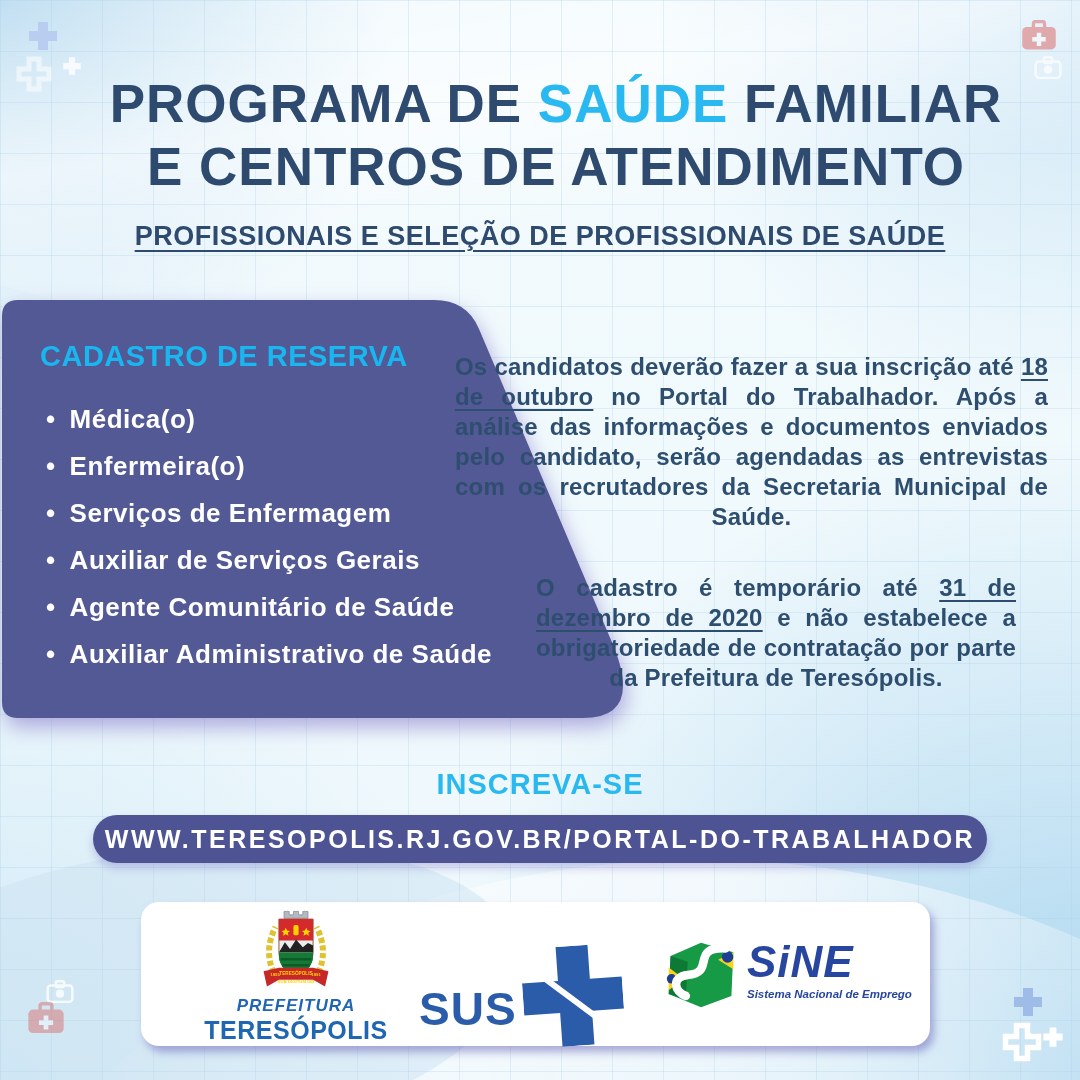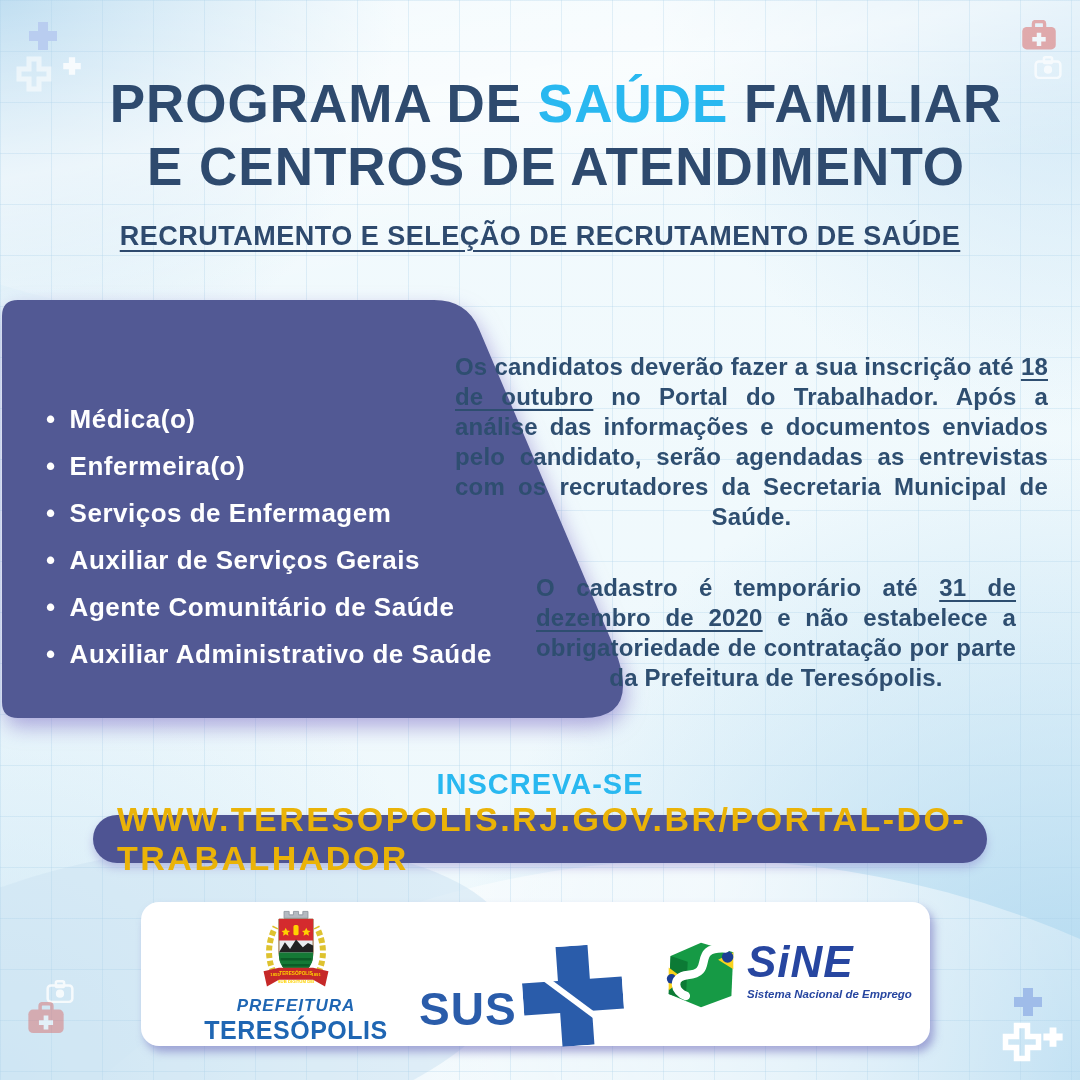--- a/index.html
+++ b/index.html
@@ -40,21 +40,21 @@
   .para{color:#2e4e70;font-weight:bold;font-size:24px;line-height:30px;
     text-align:justify;text-align-last:center;letter-spacing:.2px;}
   .p1{left:455px;top:328px;width:593px;}
   .p2{left:536px;top:549px;width:480px;}
   .em{text-decoration:underline;text-underline-offset:4px;text-decoration-thickness:2px;}
   
   .cta-label{left:0;top:768px;width:1080px;text-align:center;color:#29b8f0;
     font-weight:bold;font-size:29px;letter-spacing:1px;}
   .url-pill{left:93px;top:815px;width:894px;height:48px;border-radius:24px;background:#4e5493;
     display:flex;align-items:center;justify-content:center;box-shadow:0 5px 9px rgba(124,108,196,.35);}
-  .url-pill span{color:#eab308;font-weight:bold;font-size:34px;letter-spacing:2.5px;margin-left:24px;}
+  .url-pill span{color:#ffffff;font-weight:bold;font-size:25px;letter-spacing:2.5px;}
   
   .card{left:141px;top:902px;width:789px;height:144px;background:#fff;border-radius:18px;
     box-shadow:4px 6px 8px rgba(110,105,185,.55);}
   .logo-pref{position:absolute;left:55px;top:6px;width:200px;text-align:center;}
   .logo-pref .l1{color:#1f66b3;font-weight:bold;font-size:17px;letter-spacing:1px;margin-top:2px;font-style:italic;}
   .logo-pref .l2{color:#1f66b3;font-weight:bold;font-size:25px;letter-spacing:.5px;}
   .sus-wrap{position:absolute;left:278px;top:44px;display:flex;align-items:center;}
   .sus-text{color:#2a5caa;font-weight:bold;font-size:46px;letter-spacing:1px;margin-top:26px;}
   .sine-wrap{position:absolute;left:522px;top:38px;display:flex;}
   .sine-texts{margin-left:8px;}
@@ -111,25 +111,26 @@
       <path fill="none" stroke="#ffffff" stroke-width="4" d="M12 4h8v8h8v8h-8v8h-8v-8H4v-8h8z"></path>
     </svg>
   <svg class="deco" style="left:1042px;top:1026px" width="22" height="22" viewBox="0 0 32 32">
       <path fill="#ffffff" d="M11 2h10v9h9v10h-9v9H11v-9H2V11h9z"></path>
     </svg>
 
   <div class="abs title">
     <span><span>PROGRAMA DE </span><span class="hl-cyan">SAÚDE</span><span> FAMILIAR</span></span><br>
     <span>E CENTROS DE ATENDIMENTO</span>
   </div>
-  <div class="abs subtitle">RECRUTAMENTO E SELEÇÃO DE RECRUTAMENTO DE SAÚDE</div>
+  <div class="abs subtitle">PROFISSIONAIS E SELEÇÃO DE PROFISSIONAIS DE SAÚDE</div>
 
   <svg class="abs panel-svg" width="660" height="440" viewBox="0 0 660 440">
     <path d="M 2 21 Q 2 5 18 5 L 434 5 Q 467 5 479 34 L 611 345 Q 645 423 583 423 L 18 423 Q 2 423 2 407 Z" fill="#525994"></path>
   </svg>
+  <div class="abs panel-head">CADASTRO DE RESERVA</div>
   <ul class="abs panel-list">
     <li>Médica(o)</li>
     <li>Enfermeira(o)</li>
     <li>Serviços de Enfermagem</li>
     <li>Auxiliar de Serviços Gerais</li>
     <li>Agente Comunitário de Saúde</li>
     <li>Auxiliar Administrativo de Saúde</li>
   </ul>
 
   <p class="abs para p1"><span>Os candidatos deverão fazer a sua inscrição até </span><span class="em">18 de outubro</span><span> no Portal do Trabalhador. Após a análise das informações e documentos enviados pelo candidato, serão agendadas as entrevistas com os recrutadores da Secretaria Municipal de Saúde.</span></p>

